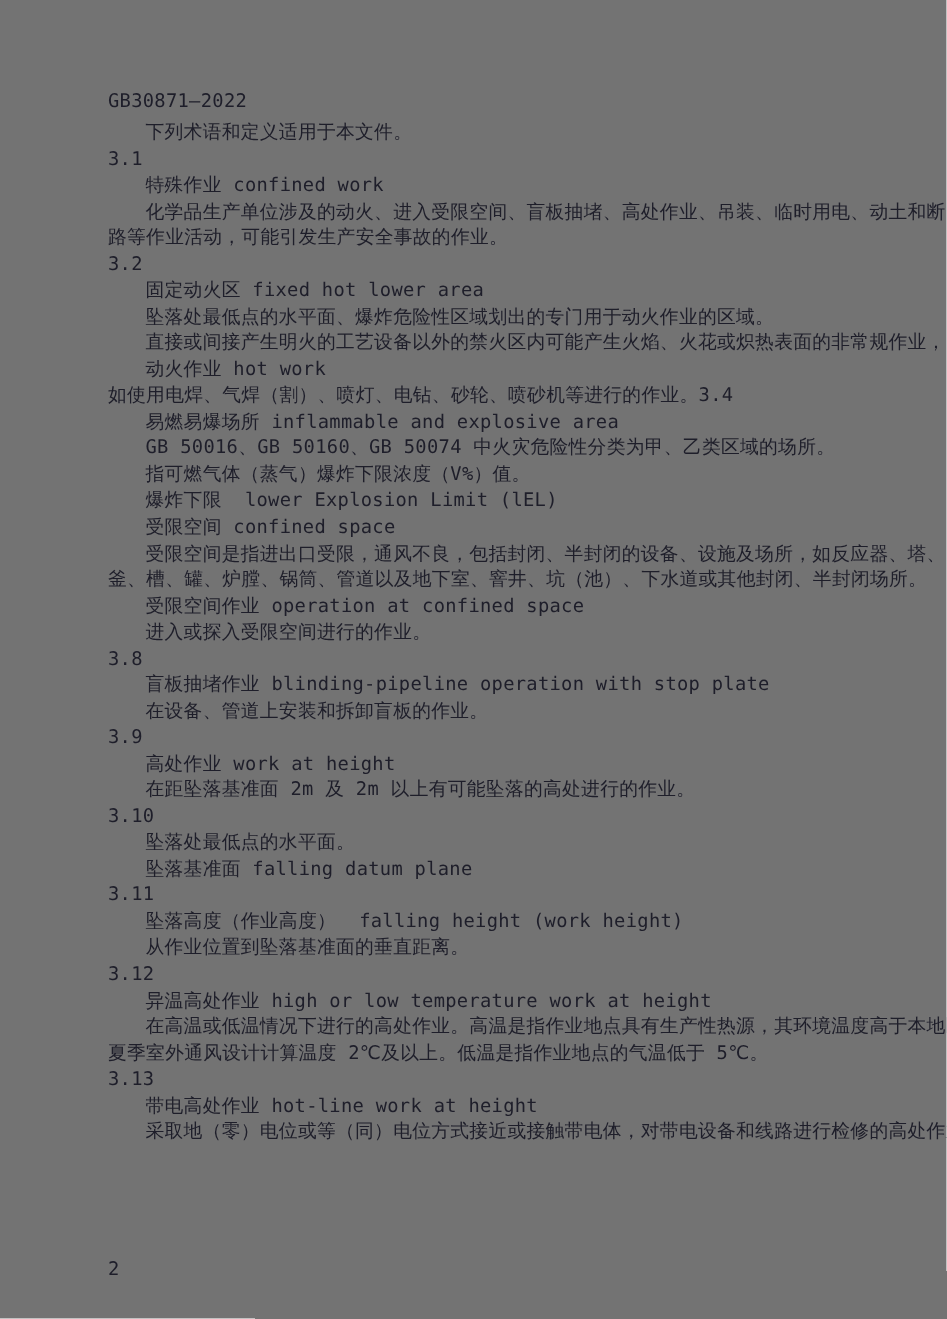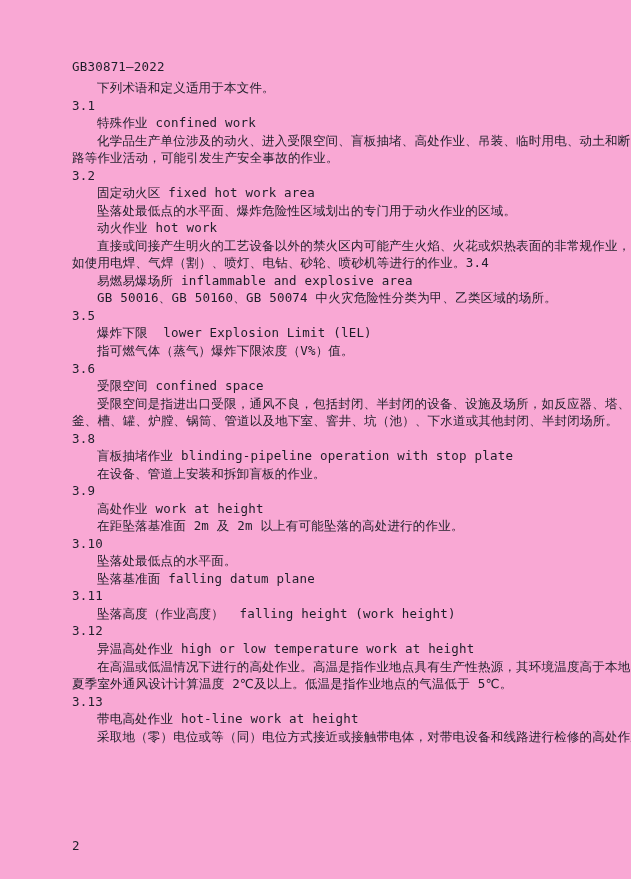--- a/index.html
+++ b/index.html
@@ -4,21 +4,21 @@
 <style>
   html, body {
     margin: 0;
     padding: 0;
     background: #ffffff;
   }
   .page {
     position: relative;
     width: 631px;
     height: 879px;
-    background: #f9a8d4;
+    background: #737373;
     font-family: "DejaVu Sans Mono", "DejaVu Sans", "Liberation Sans", monospace, sans-serif;
     color: #1e1e2a;
     overflow: hidden;
   }
   .doc-header {
     position: absolute;
     left: 72px;
     top: 59px;
     font-size: 12.5px;
     line-height: 15px;
@@ -54,45 +54,46 @@
 <div class="page">
   <div class="doc-header">GB30871—2022</div>
 
   <div class="doc-body" id="doc-lines">
       <div class="doc-line ind1">下列术语和定义适用于本文件。</div>
       <div class="doc-line ind0">3.1</div>
       <div class="doc-line ind1">特殊作业 confined work</div>
       <div class="doc-line ind1">化学品生产单位涉及的动火、进入受限空间、盲板抽堵、高处作业、吊装、临时用电、动土和断</div>
       <div class="doc-line ind0">路等作业活动，可能引发生产安全事故的作业。</div>
       <div class="doc-line ind0">3.2</div>
-      <div class="doc-line ind1">固定动火区 fixed hot work area</div>
+      <div class="doc-line ind1">固定动火区 fixed hot lower area</div>
       <div class="doc-line ind1">坠落处最低点的水平面、爆炸危险性区域划出的专门用于动火作业的区域。</div>
+      <div class="doc-line ind1">直接或间接产生明火的工艺设备以外的禁火区内可能产生火焰、火花或炽热表面的非常规作业，</div>
       <div class="doc-line ind1">动火作业 hot work</div>
-      <div class="doc-line ind1">直接或间接产生明火的工艺设备以外的禁火区内可能产生火焰、火花或炽热表面的非常规作业，</div>
       <div class="doc-line ind0">如使用电焊、气焊（割）、喷灯、电钻、砂轮、喷砂机等进行的作业。3.4</div>
       <div class="doc-line ind1">易燃易爆场所 inflammable and explosive area</div>
       <div class="doc-line ind1">GB 50016、GB 50160、GB 50074 中火灾危险性分类为甲、乙类区域的场所。</div>
-      <div class="doc-line ind0">3.5</div>
+      <div class="doc-line ind1">指可燃气体（蒸气）爆炸下限浓度（V%）值。</div>
       <div class="doc-line ind1">爆炸下限  lower Explosion Limit (lEL)</div>
-      <div class="doc-line ind1">指可燃气体（蒸气）爆炸下限浓度（V%）值。</div>
-      <div class="doc-line ind0">3.6</div>
       <div class="doc-line ind1">受限空间 confined space</div>
       <div class="doc-line ind1">受限空间是指进出口受限，通风不良，包括封闭、半封闭的设备、设施及场所，如反应器、塔、</div>
       <div class="doc-line ind0">釜、槽、罐、炉膛、锅筒、管道以及地下室、窨井、坑（池）、下水道或其他封闭、半封闭场所。   3.7</div>
+      <div class="doc-line ind1">受限空间作业 operation at confined space</div>
+      <div class="doc-line ind1">进入或探入受限空间进行的作业。</div>
       <div class="doc-line ind0">3.8</div>
       <div class="doc-line ind1">盲板抽堵作业 blinding-pipeline operation with stop plate</div>
       <div class="doc-line ind1">在设备、管道上安装和拆卸盲板的作业。</div>
       <div class="doc-line ind0">3.9</div>
       <div class="doc-line ind1">高处作业 work at height</div>
       <div class="doc-line ind1">在距坠落基准面 2m 及 2m 以上有可能坠落的高处进行的作业。</div>
       <div class="doc-line ind0">3.10</div>
       <div class="doc-line ind1">坠落处最低点的水平面。</div>
       <div class="doc-line ind1">坠落基准面 falling datum plane</div>
       <div class="doc-line ind0">3.11</div>
       <div class="doc-line ind1">坠落高度（作业高度）  falling height (work height)</div>
+      <div class="doc-line ind1">从作业位置到坠落基准面的垂直距离。</div>
       <div class="doc-line ind0">3.12</div>
       <div class="doc-line ind1">异温高处作业 high or low temperature work at height</div>
       <div class="doc-line ind1">在高温或低温情况下进行的高处作业。高温是指作业地点具有生产性热源，其环境温度高于本地区</div>
       <div class="doc-line ind0">夏季室外通风设计计算温度 2℃及以上。低温是指作业地点的气温低于 5℃。</div>
       <div class="doc-line ind0">3.13</div>
       <div class="doc-line ind1">带电高处作业 hot-line work at height</div>
       <div class="doc-line ind1">采取地（零）电位或等（同）电位方式接近或接触带电体，对带电设备和线路进行检修的高处作业。</div>
     </div>
 
   <div class="page-number">2</div>

